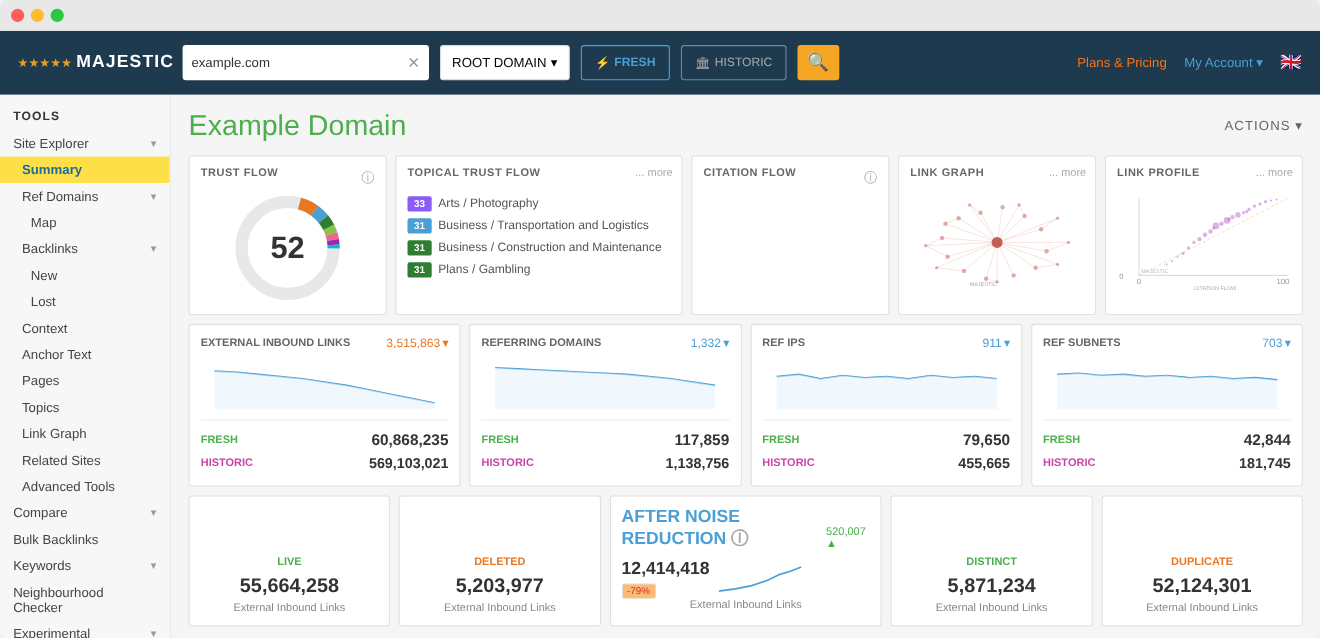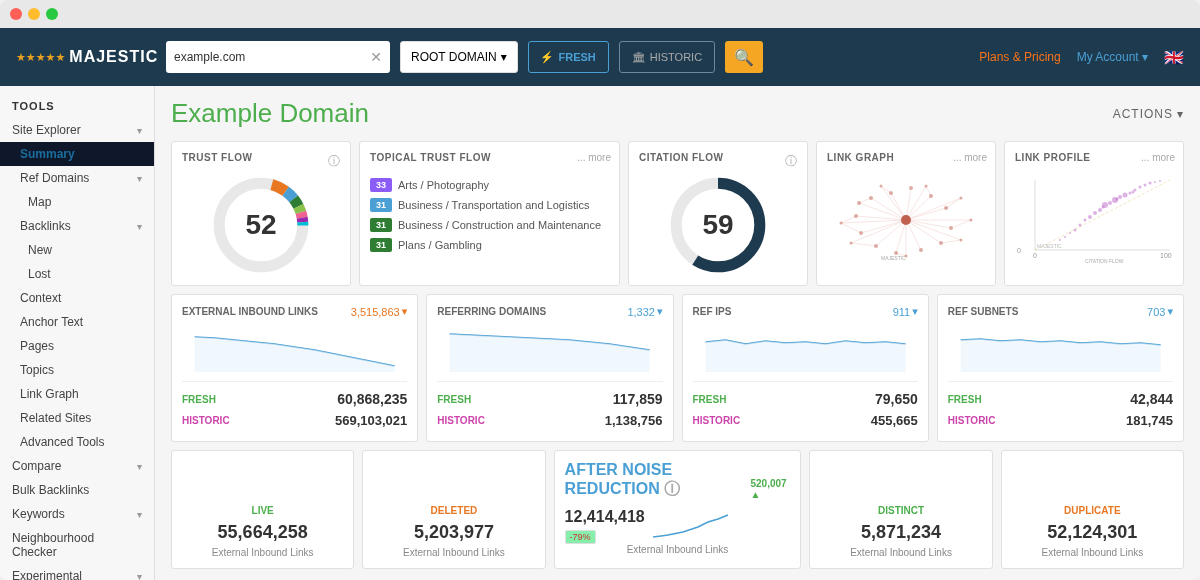--- a/index.html
+++ b/index.html
@@ -143,21 +143,21 @@
     }
     .sidebar-item {
       padding: 5px 12px;
       cursor: pointer;
       color: #444;
       font-size: 12px;
       display: flex;
       align-items: center;
       justify-content: space-between;
     }
-    .sidebar-item.active { background: #0f172a; color: #1a6e9e; font-weight: bold; }
+    .sidebar-item.active { background: #fde047; color: #1a6e9e; font-weight: bold; }
     .sidebar-item.indent { padding-left: 20px; }
     .sidebar-item.indent2 { padding-left: 28px; }
     .sidebar-chevron { color: #999; font-size: 10px; }
 
     
     .content {
       flex: 1;
       overflow-y: auto;
       padding: 12px 16px;
       background: #f5f5f5;
@@ -257,21 +257,21 @@
     .bottom-header { text-align: center; margin-bottom: 6px; margin-top: 44px; }
     .bottom-label { font-size: 10px; font-weight: bold; text-transform: uppercase; }
     .bottom-label.live { color: #4cae4c; }
     .bottom-label.deleted { color: #e87722; }
     .bottom-label.after { color: #4a9fd4; }
     .bottom-label.distinct { color: #4cae4c; }
     .bottom-label.duplicate { color: #e87722; }
     .bottom-value { font-size: 18px; font-weight: bold; color: #333; text-align: center; margin: 4px 0; }
     .bottom-sub { font-size: 10px; color: #888; text-align: center; }
     .bottom-extra { font-size: 10px; color: #888; text-align: center; display: flex; align-items: center; justify-content: center; gap: 4px; }
-    .pct-badge { background: #86efac; border: 1px solid #ddd; padding: 1px 4px; border-radius: 2px; font-size: 9px; color: #cc3333; }
+    .pct-badge { background: #fdba74; border: 1px solid #ddd; padding: 1px 4px; border-radius: 2px; font-size: 9px; color: #cc3333; }
 
     .divider-line { border: none; border-top: 1px solid #eee; margin: 6px 0; }
 
     
     .axis-label { font-size: 7px; fill: #999; }
   </style>
 </head>
 <body>
 
 <div class="window-chrome">
@@ -443,27 +443,20 @@
               <span class="ttf-badge" style="background:#2e7d32">31</span>
               <span>Plans / Gambling</span>
             </div>
           </div>
 
           <div class="card citation-card">
             <div class="metric-header">
               <span class="card-title">CITATION FLOW</span>
               <span class="info-icon">ⓘ</span>
             </div>
-            <div class="donut-container">
-              <svg class="donut-svg" viewBox="0 0 100 100">
-                <circle cx="50" cy="50" r="38" fill="none" stroke="#e8e8e8" stroke-width="10"></circle>
-                <circle cx="50" cy="50" r="38" fill="none" stroke="#1e3a4f" stroke-width="10" stroke-dasharray="141 239" stroke-dashoffset="0" transform="rotate(-90 50 50)"></circle>
-              </svg>
-              <span class="donut-value">59</span>
-            </div>
           </div>
 
           <div class="card link-graph-card">
             <div class="metric-header">
               <span class="card-title">LINK GRAPH</span>
               <span class="card-more">... more</span>
             </div>
             <div class="graph-viz">
 
               <svg width="150" height="85">
@@ -701,21 +694,21 @@
             <div class="bottom-value">5,203,977</div>
             <div class="bottom-sub">External Inbound Links</div>
           </div>
 
           <div class="card bottom-card" style="flex: 1.4">
             <div style="display:flex; align-items:center; justify-content:space-between; margin-bottom:4px;">
               <div class="bottom-label after" style="font-size:16px;">
                 <span>AFTER NOISE REDUCTION</span>
                 <span style="color:#aaa; cursor:pointer;">ⓘ</span>
               </div>
-              <span style="font-size:10px; color:#4cae4c; font-weight:bold;margin-top:16px;">
+              <span style="font-size:10px; color:#4cae4c; font-weight:normal;margin-top:16px;">
                 <span>520,007</span>
                 <span> ▲</span>
               </span>
             </div>
             <div style="display:flex; align-items:center; gap:8px;">
               <div>
                 <div class="bottom-value" style="font-size:16px; text-align:left;">12,414,418</div>
                 <div class="bottom-extra" style="justify-content:flex-start; gap:4px;">
                   <span class="pct-badge">-79%</span>
                 </div>

